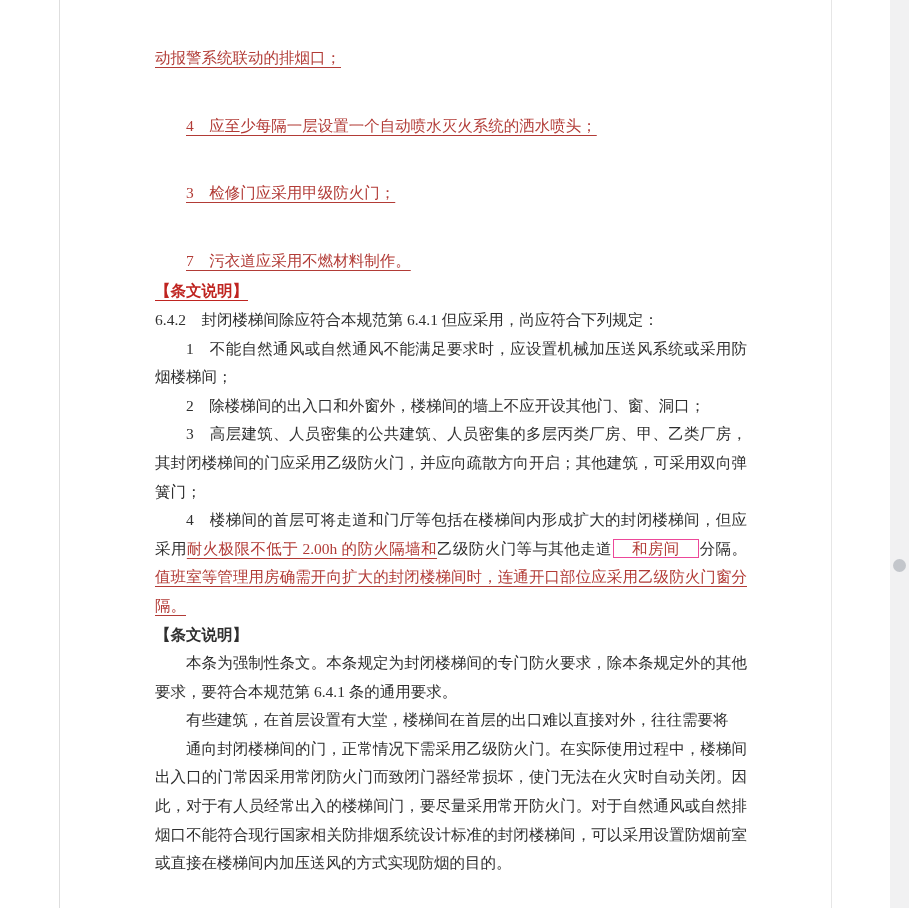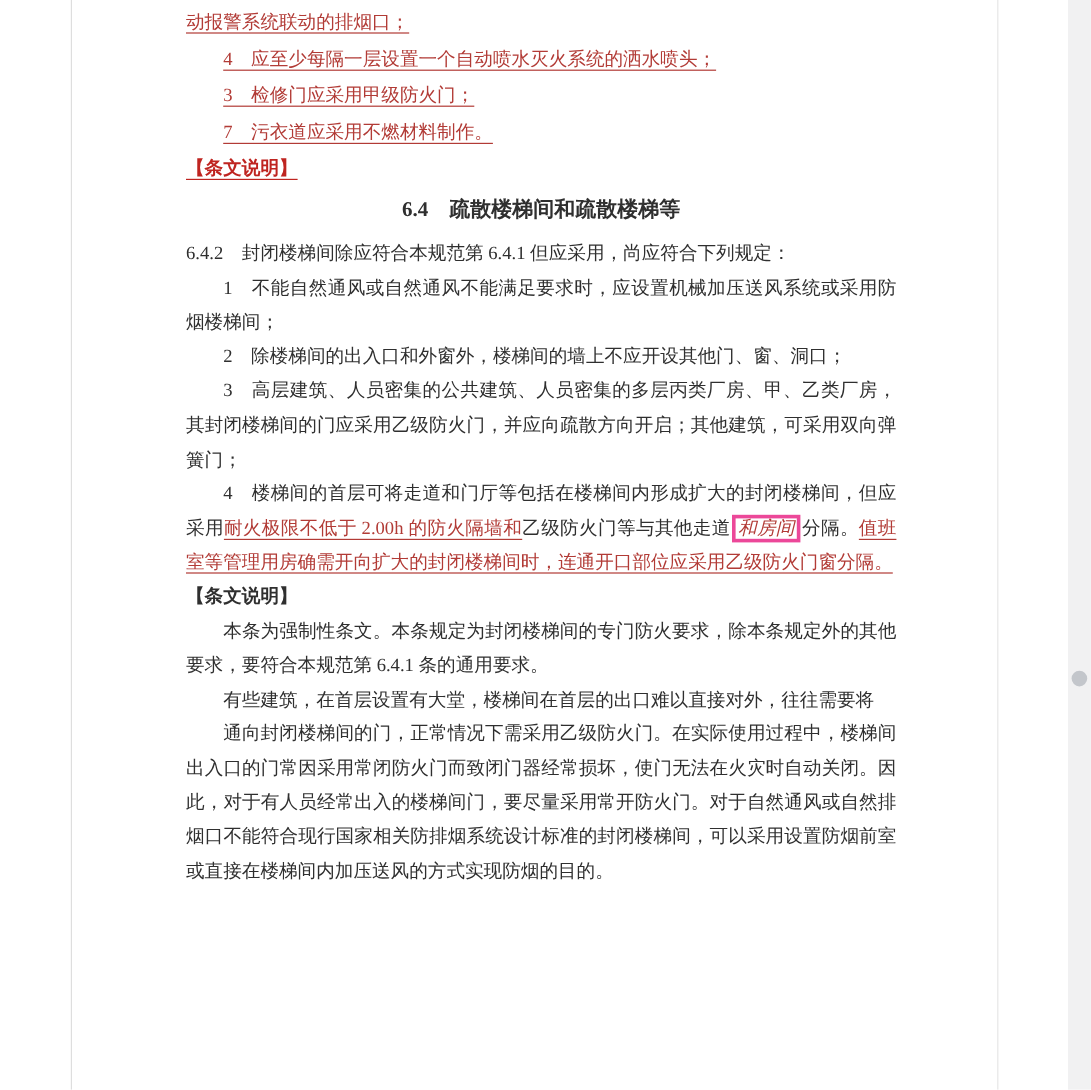--- a/index.html
+++ b/index.html
@@ -21,32 +21,32 @@
   .page-edge.left{left:59px;}
   .page-edge.right{left:831px;background:#e6e6e6;}
   .doc{
     position:absolute;top:5px;left:155px;width:592px;
     font-size:15.5px;line-height:28.6px;color:var(--ink);
   }
   .para{
     margin:0;text-align:justify;text-align-last:left;
     word-break:break-all;
   }
-  .para.gap{margin-bottom:2px;}
+  .para.gap{margin-bottom:2px;margin-top:39px;}
   .para.indent{text-indent:2em;}
   .para.heading{
     text-align:center;text-align-last:center;font-weight:bold;
     font-size:17.5px;line-height:29px;margin:4px 0 9px 0;color:var(--ink);
     text-indent:0;
   }
   .s-k{color:var(--ink);}
   .s-kb{color:var(--ink);font-weight:bold;}
   .s-ru{color:var(--red);text-decoration:underline;text-underline-offset:4px;text-decoration-thickness:1px;}
   .s-rb{color:var(--red-bold);font-weight:bold;text-decoration:underline;text-underline-offset:4px;text-decoration-thickness:1px;}
-  .s-box{color:var(--red);border:3px solid #ec4899;padding:0 2px;margin:0 1px;font-style:italic;}
+  .s-box{color:var(--red);border:1px solid #ec4899;padding:0 18px;margin:0 1px;}
   .scroll-track{
     position:absolute;top:0;right:0;width:19px;height:908px;
     background:var(--scroll-track);
   }
   .scroll-thumb{
     position:absolute;left:3px;top:559px;width:13px;height:13px;border-radius:50%;
     background:var(--scroll-thumb);cursor:pointer;
   }
 </style>
 </head>
@@ -54,21 +54,20 @@
 
 <div class="viewport">
   <div class="page-edge left"></div>
   <div class="page-edge right"></div>
   <div class="doc" id="doc">
       <p class="para gap"><span class="s-ru">动报警系统联动的排烟口；</span></p>
       <p class="para indent gap"><span class="s-ru">4　应至少每隔一层设置一个自动喷水灭火系统的洒水喷头；</span></p>
       <p class="para indent gap"><span class="s-ru">3　检修门应采用甲级防火门；</span></p>
       <p class="para indent gap"><span class="s-ru">7　污衣道应采用不燃材料制作。</span></p>
       <p class="para"><span class="s-rb">【条文说明】</span></p>
-      <p class="para heading"><span class="s-kb">6.4　疏散楼梯间和疏散楼梯等</span></p>
       <p class="para"><span class="s-k">6.4.2　封闭楼梯间除应符合本规范第 6.4.1 但应采用，尚应符合下列规定：</span></p>
       <p class="para indent"><span class="s-k">1　不能自然通风或自然通风不能满足要求时，应设置机械加压送风系统或采用防烟楼梯间；</span></p>
       <p class="para indent"><span class="s-k">2　除楼梯间的出入口和外窗外，楼梯间的墙上不应开设其他门、窗、洞口；</span></p>
       <p class="para indent"><span class="s-k">3　高层建筑、人员密集的公共建筑、人员密集的多层丙类厂房、甲、乙类厂房，其封闭楼梯间的门应采用乙级防火门，并应向疏散方向开启；其他建筑，可采用双向弹簧门；</span></p>
       <p class="para indent"><span class="s-k">4　楼梯间的首层可将走道和门厅等包括在楼梯间内形成扩大的封闭楼梯间，但应采用</span><span class="s-ru">耐火极限不低于 2.00h 的防火隔墙和</span><span class="s-k">乙级防火门等与其他走道</span><span class="s-box">和房间</span><span class="s-k">分隔。</span><span class="s-ru">值班室等管理用房确需开向扩大的封闭楼梯间时，连通开口部位应采用乙级防火门窗分隔。</span></p>
       <p class="para"><span class="s-kb">【条文说明】</span></p>
       <p class="para indent"><span class="s-k">本条为强制性条文。本条规定为封闭楼梯间的专门防火要求，除本条规定外的其他要求，要符合本规范第 6.4.1 条的通用要求。</span></p>
       <p class="para indent"><span class="s-k">有些建筑，在首层设置有大堂，楼梯间在首层的出口难以直接对外，往往需要将</span></p>
       <p class="para indent"><span class="s-k">通向封闭楼梯间的门，正常情况下需采用乙级防火门。在实际使用过程中，楼梯间出入口的门常因采用常闭防火门而致闭门器经常损坏，使门无法在火灾时自动关闭。因此，对于有人员经常出入的楼梯间门，要尽量采用常开防火门。对于自然通风或自然排烟口不能符合现行国家相关防排烟系统设计标准的封闭楼梯间，可以采用设置防烟前室或直接在楼梯间内加压送风的方式实现防烟的目的。</span></p>
     </div>

